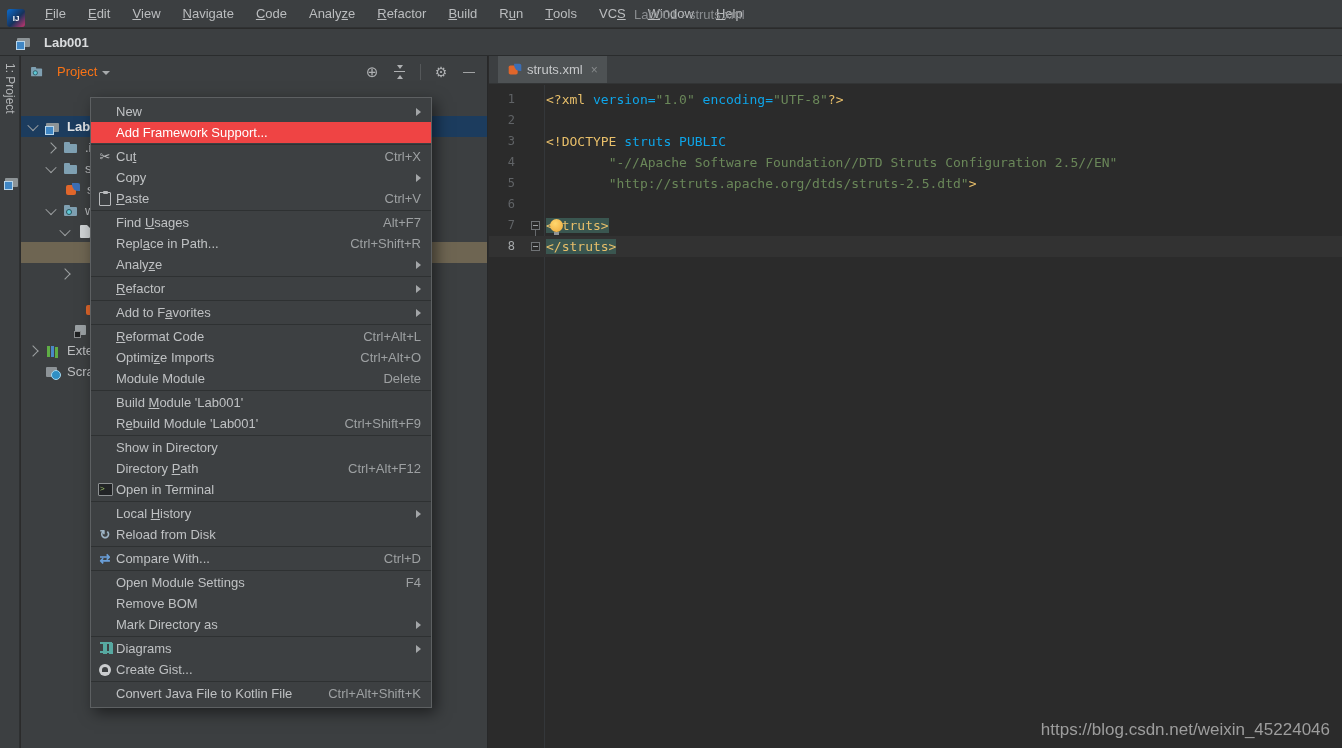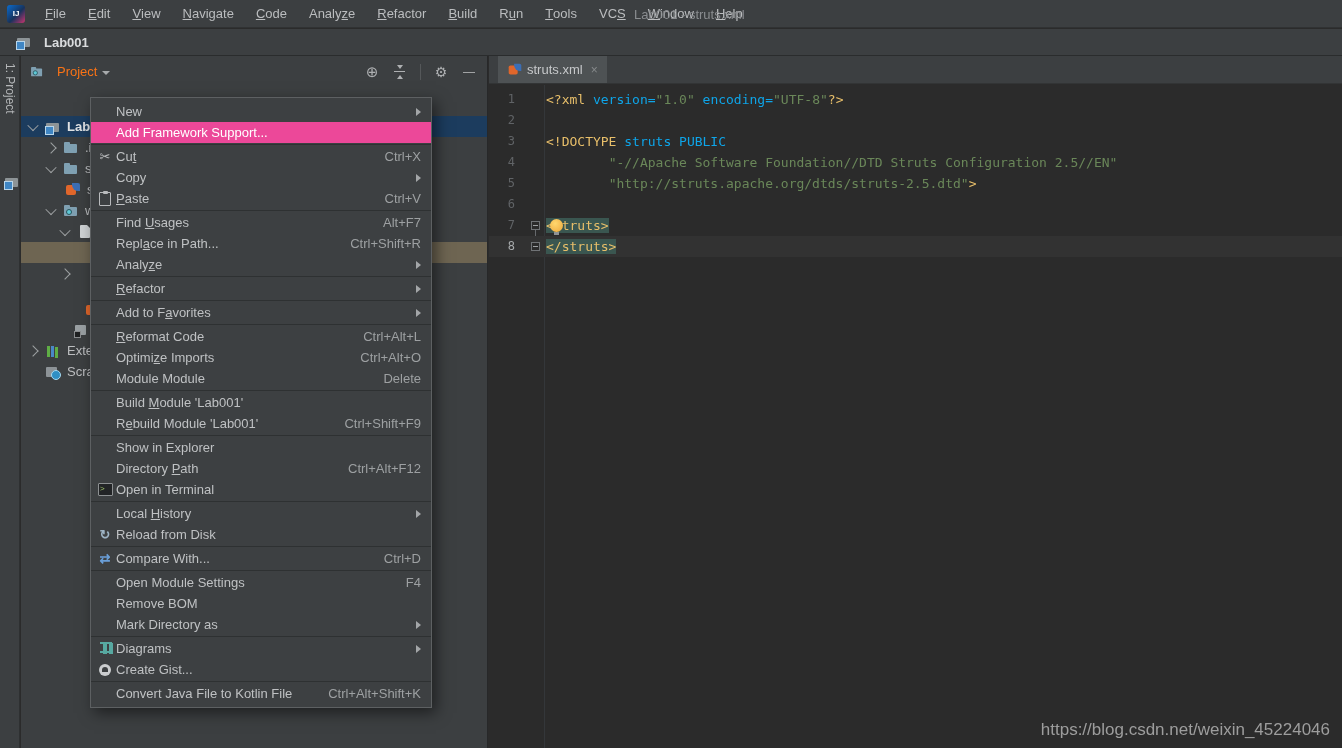--- a/index.html
+++ b/index.html
@@ -1,21 +1,21 @@
 <!DOCTYPE html>
 <html><head>
 <meta charset="utf-8">
 <style>
   *{margin:0;padding:0;box-sizing:border-box}
   html,body{width:1342px;height:748px;overflow:hidden}
   body{position:relative;background:#2b2b2b;font-family:"Liberation Sans",sans-serif;font-size:13px;color:#bbbdbf}
   u{text-decoration:underline}
 
   
-  .titlebar{position:absolute;top:0;left:0;right:0;height:28px;background:#3c3f41;border-bottom:1px solid #303233;display:flex;align-items:center;z-index:5}
+  .titlebar{position:absolute;top:0;left:0;right:0;height:28px;background:#3c3f41;border-bottom:1px solid #303233;display:flex;align-items:flex-end;z-index:5}
   .ij-logo{width:18px;height:18px;margin:0 9px 0 7px;border-radius:3px;background:linear-gradient(135deg,#0a6ccf 0%,#17335c 55%,#c9356f 100%);color:#fff;font-size:8px;font-weight:bold;display:flex;align-items:center;justify-content:center;flex:none}
   .menubar{display:flex;align-items:center;height:100%}
   .menubar-item{padding:0 11px;height:100%;display:flex;align-items:center;color:#bbbdbf;cursor:default}
   .window-title{position:absolute;left:634px;top:0;height:28px;display:flex;align-items:center;color:#8a8d90}
 
   
   .breadcrumbbar{position:absolute;top:29px;left:0;right:0;height:27px;background:#3c3f41;border-bottom:1px solid #2a2c2d;display:flex;align-items:center;padding-left:16px;z-index:5}
   .breadcrumb-label{color:#dadcde;font-weight:bold;margin-left:6px}
 
   
@@ -63,21 +63,21 @@
   .tic-struts-file::after{content:"";position:absolute;right:1px;top:1px;width:8px;height:8px;background:#3c6eb4;border-radius:0 2px 0 80%}
   .tic-module-file::before{content:"";position:absolute;left:2px;top:3px;width:11px;height:10px;background:#9aa0a3;border-radius:1px}
   .tic-module-file::after{content:"";position:absolute;left:1px;bottom:0;width:5px;height:5px;background:#1f2122;border:1px solid #8a8d8f}
   .tic-libraries::before{content:"";position:absolute;left:2px;top:3px;width:3px;height:11px;background:#5fae45;box-shadow:4px 0 0 #4a88c7,8px 1px 0 #5fae45}
   .tic-scratches::before{content:"";position:absolute;left:1px;top:3px;width:11px;height:10px;background:#8d9397;border-radius:1px}
   .tic-scratches::after{content:"";position:absolute;right:0;bottom:0;width:8px;height:8px;border-radius:50%;background:#2f8fc4;border:1px solid #a4d8f0}
 
   
   .context-menu{position:absolute;left:90px;top:97px;width:342px;background:#3d4042;border:1px solid #5d6062;box-shadow:4px 5px 14px rgba(0,0,0,.5);padding:3px 0;z-index:50}
   .menu-item{height:21px;display:flex;align-items:center;padding:0 10px 0 5px;color:#bfc1c3;cursor:default}
-  .menu-item.selected{background:#ec4899;color:#fff}
+  .menu-item.selected{background:#ef4444;color:#fff}
   .mi-icon{width:18px;height:16px;flex:none;margin-right:2px;position:relative;display:flex;align-items:center;justify-content:center}
   .mi-short{margin-left:auto;color:#9da0a2}
   .mi-arrow{margin-left:auto;width:0;height:0;border-left:5px solid #a3a6a8;border-top:4px solid transparent;border-bottom:4px solid transparent}
   .menu-sep{height:1px;background:#2e3132;margin:1px 0}
   .mic-scissors::before{content:"✂";color:#b9bbbd;font-size:13px}
   .mic-clipboard::before{content:"";width:10px;height:12px;border:1px solid #b9bbbd;border-radius:1px}
   .mic-clipboard::after{content:"";position:absolute;top:0;left:7px;width:5px;height:3px;background:#b9bbbd;border-radius:1px}
   .mic-terminal::before{content:"";width:13px;height:11px;background:#222426;border:1px solid #8d9092;border-radius:1px}
   .mic-terminal::after{content:">";position:absolute;left:4px;top:2px;font-size:8px;color:#9fc46a}
   .mic-reload::before{content:"↻";color:#9db3c4;font-size:13px;font-weight:bold}
@@ -343,21 +343,21 @@
       <span class="mi-label">Build <u>M</u>odule 'Lab001'</span>
     </div>
     <div class="menu-item">
       <span class="mi-icon"></span>
       <span class="mi-label">R<u>e</u>build Module 'Lab001'</span>
       <span class="mi-short">Ctrl+Shift+F9</span>
     </div>
     <div class="menu-sep"></div>
     <div class="menu-item">
       <span class="mi-icon"></span>
-      <span class="mi-label">Show in Explorer</span>
+      <span class="mi-label">Show in Directory</span>
     </div>
     <div class="menu-item">
       <span class="mi-icon"></span>
       <span class="mi-label">Directory <u>P</u>ath</span>
       <span class="mi-short">Ctrl+Alt+F12</span>
     </div>
     <div class="menu-item">
       <span class="mi-icon mic-terminal"></span>
       <span class="mi-label">Open in Terminal</span>
     </div>

